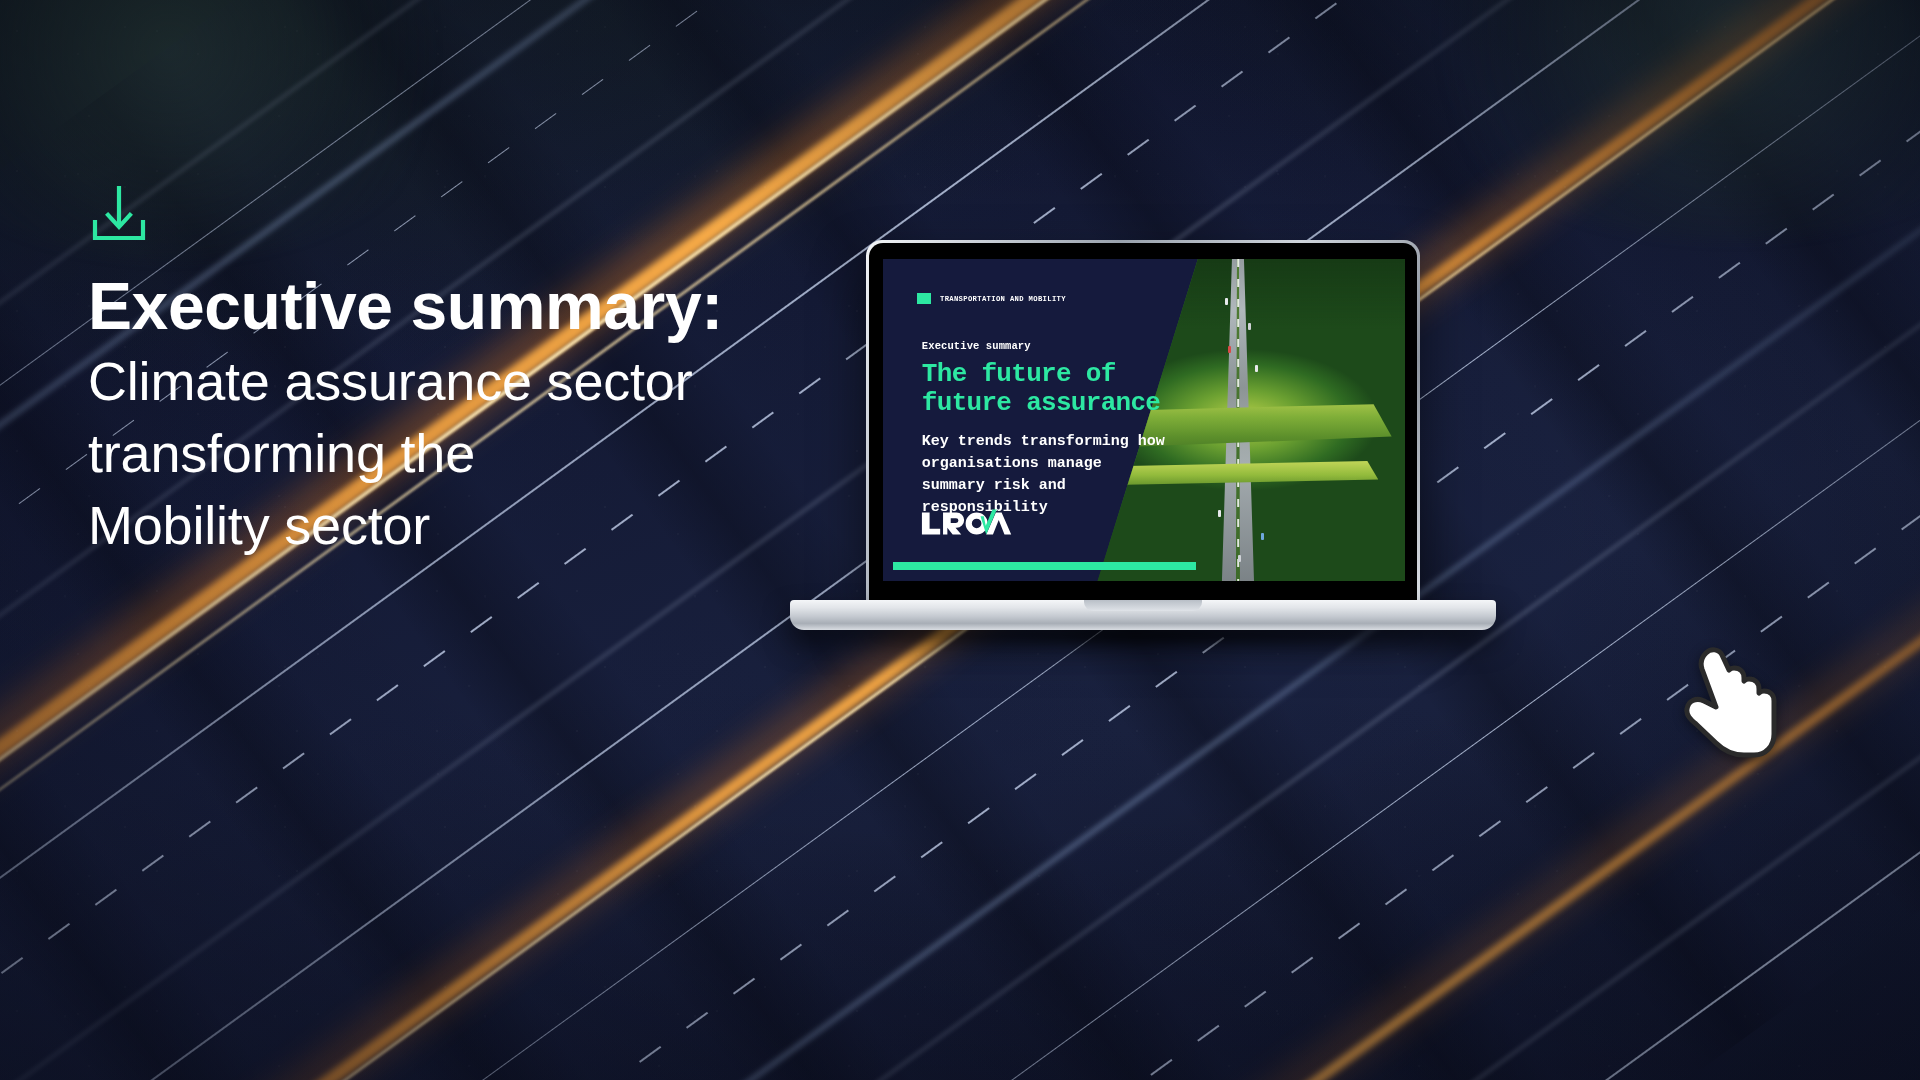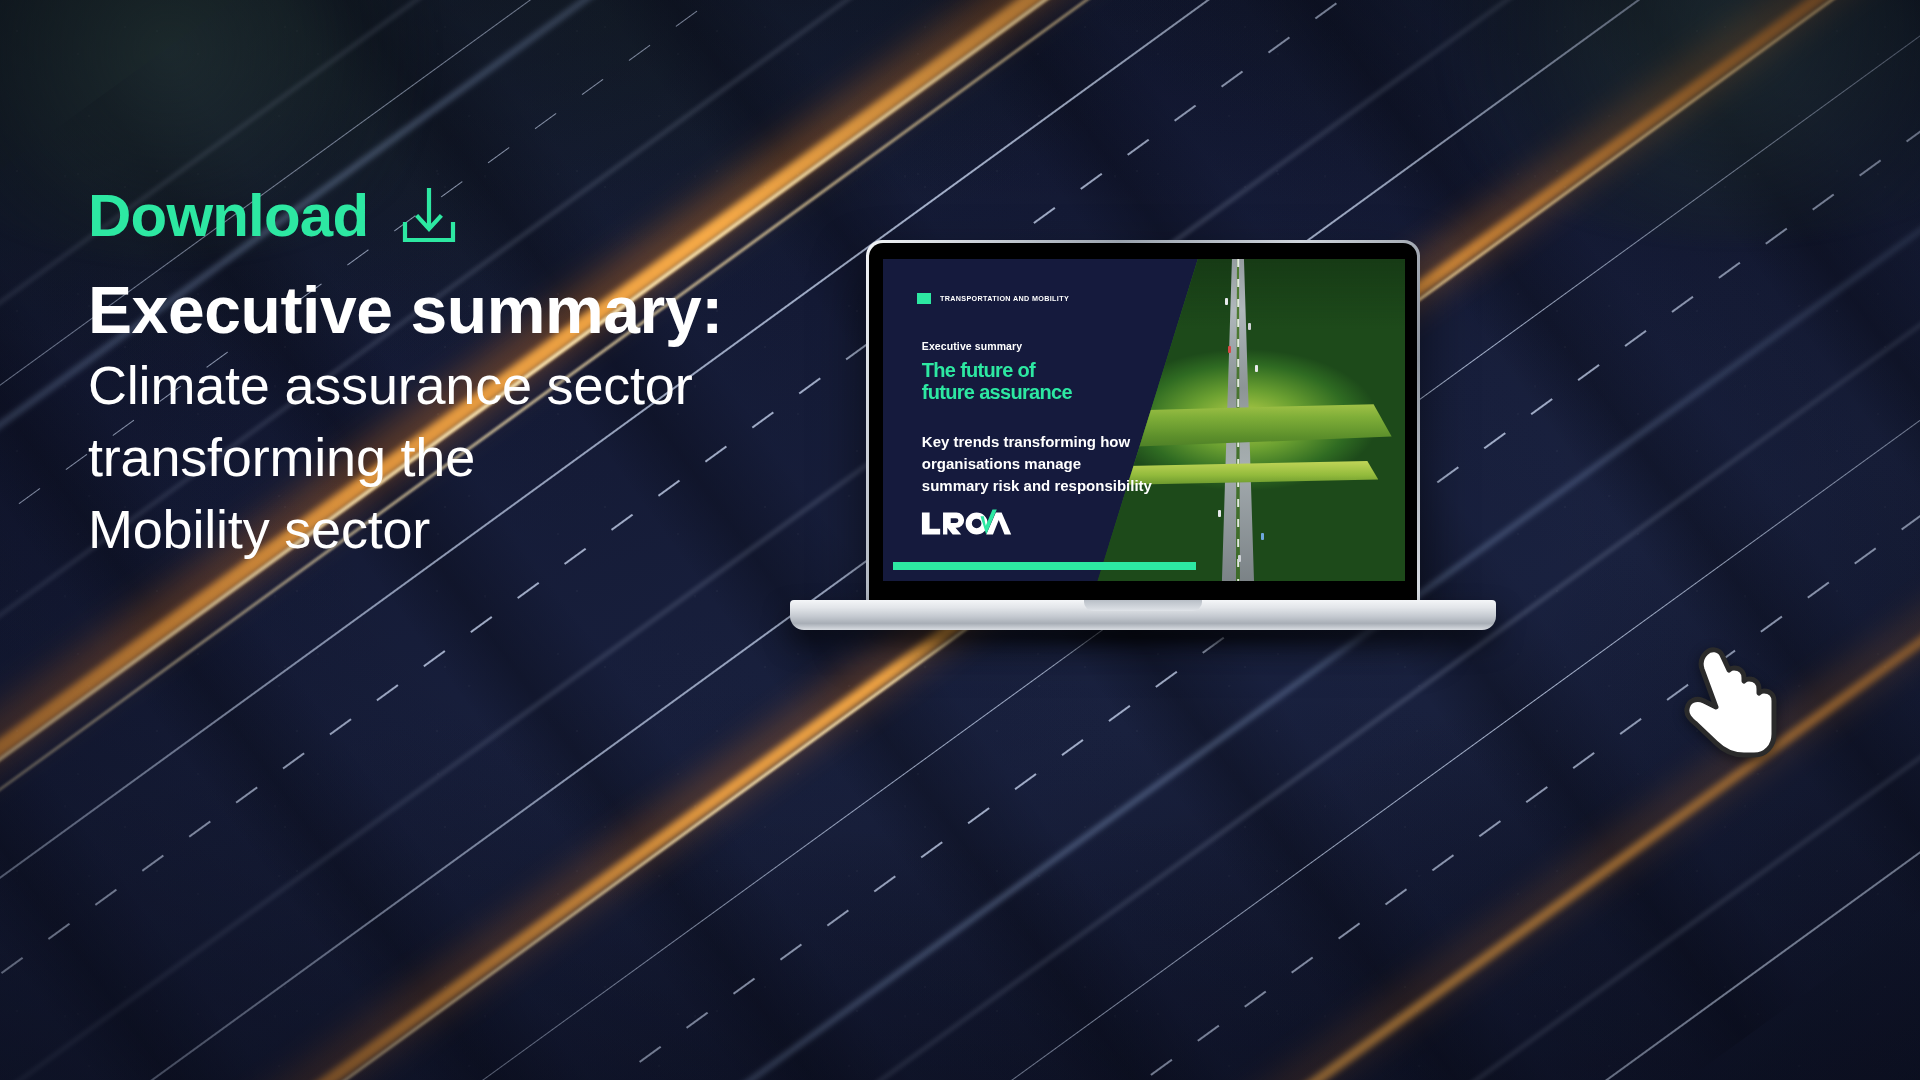--- a/index.html
+++ b/index.html
@@ -135,20 +135,21 @@
 
   
   .laptop { position:absolute; left:866px; top:240px; width:570px; height:400px; }
 
   .lid {
     position:absolute; left:0; top:0; width:554px; height:370px;
     background:linear-gradient(118deg, #f2f4f6 0%, #c9ced6 16%, #9aa2ad 34%, #cfd4db 58%, #8e959f 82%, #dfe3e8 100%);
     border-radius:16px 16px 5px 5px;
     padding:17px;
     box-shadow:0 26px 52px rgba(0,0,0,.55);
+    font-family:Liberation Mono, monospace;
   }
   .lid-inner {
     position:absolute; inset:3px;
     background:#000; border-radius:14px 14px 4px 4px;
   }
   .screen {
     position:absolute; left:14px; top:16px; right:12px; bottom:26px;
     background:#151a3d; overflow:hidden;
   }
 
@@ -208,21 +209,21 @@
     font-size:7.2px; font-weight:700; letter-spacing:.35px;
     color:#ffffff; white-space:nowrap;
   }
 
   .kicker {
     position:absolute; left:12%; top:25%;
     font-size:10.5px; font-weight:700; color:#ffffff; letter-spacing:.1px;
   }
   .slide-title {
     position:absolute; left:12%; top:31.5%; width:86%;
-    font-size:20px; font-weight:700; line-height:1.08;
+    font-size:26px; font-weight:700; line-height:1.08;
     color:#2de8a2; letter-spacing:-.7px;
   }
   .slide-sub {
     position:absolute; left:12%; top:53.5%; width:80%;
     font-size:15px; font-weight:700; line-height:1.45; color:#ffffff;
   }
 
   .lrqa { position:absolute; left:11.5%; bottom:13.5%; }
   .lrqa svg { display:block; width:96px; height:32px; }
 
@@ -302,21 +303,20 @@
       <div class="lane" style="top:92%;"></div>
     </div>
 
     <div class="grain"></div>
     <div class="vignette"></div>
   </div>
 
   <div class="copy">
 
     <div class="download-row">
-      <span class="download-word">Download</span>
       <span class="dl-icon">
         <svg viewBox="0 0 62 56" fill="none" xmlns="http://www.w3.org/2000/svg">
           <path d="M31 2 V39" stroke="#2de8a2" stroke-width="4.2" stroke-linecap="square"></path>
           <path d="M20 29 L31 41 L42 29" stroke="#2de8a2" stroke-width="4.2" fill="none" stroke-linecap="square" stroke-linejoin="miter"></path>
           <path d="M7 36 V52 H55 V36" stroke="#2de8a2" stroke-width="4.2" fill="none" stroke-linecap="square" stroke-linejoin="miter"></path>
         </svg>
       </span>
     </div>
 
     <h1 class="headline">

